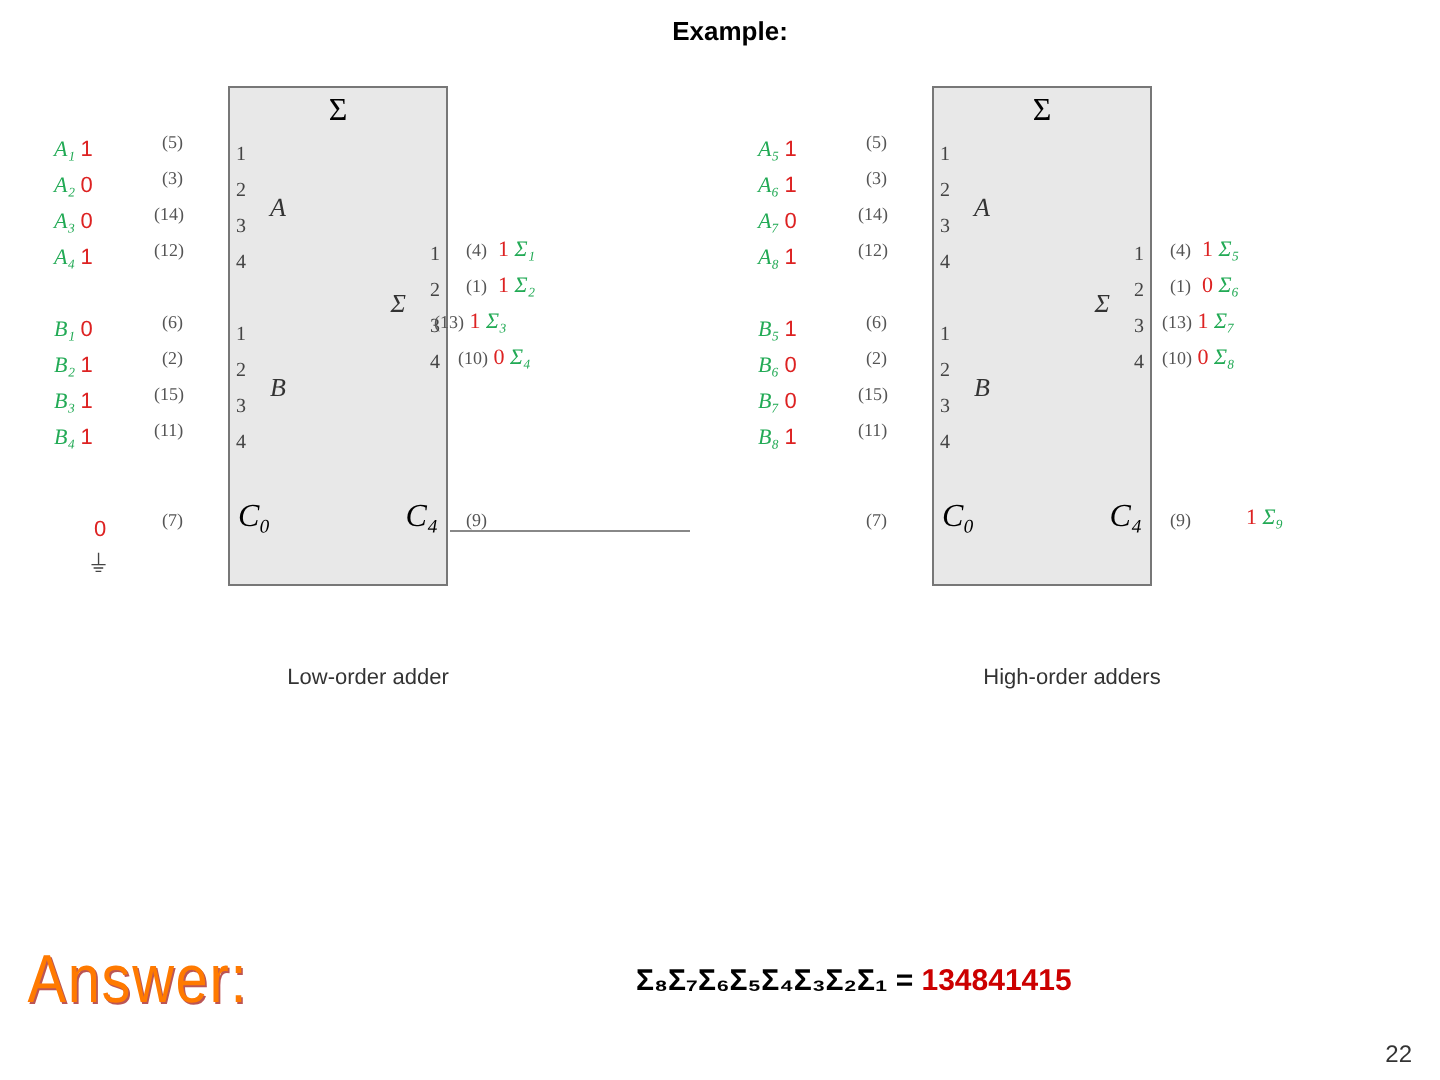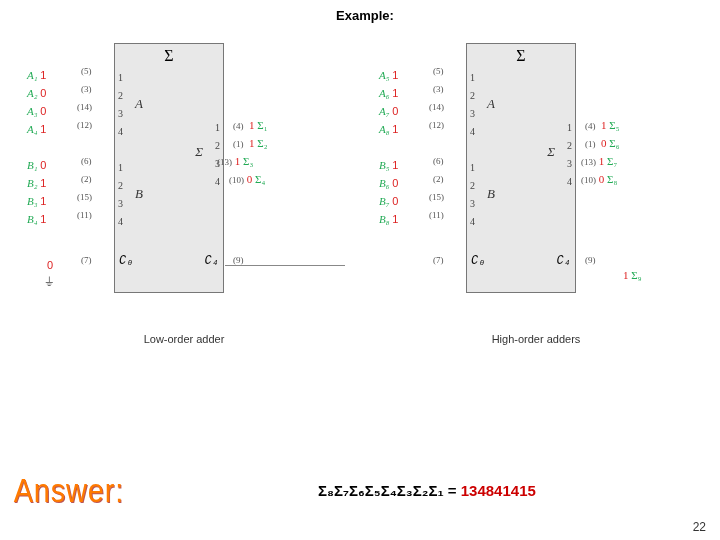--- a/index.html
+++ b/index.html
@@ -111,22 +111,22 @@
   .answer-text .bits { color: #c00; }
   .pagenum {
     position: absolute;
     bottom: 6px;
     right: 14px;
     font-size: 12px;
     color: #333;
   }
   .out-row { position: absolute; font-family:'Times New Roman',serif; font-size:11px; }
   .out-row .v { color:#d22; }
-  .out-row .l { color:#2a5; }
-  .c-label { position:absolute; font-family:Liberation Mono, monospace; font-style:italic; font-size:12px; }
+  .out-row .l { color:#2a5; font-style:italic; }
+  .c-label { position:absolute; font-family:Liberation Serif, serif; font-style:italic; font-size:16px; }
 </style>
 </head>
 <body>
 
 <div class="heading">
   <span class="title">Example:</span>
 </div>
 
 <div class="diagram-row">
 
@@ -222,21 +222,21 @@
     <div class="sig-label" style="top:162px;left:8px"><span>B₇</span> <span class="val">0</span></div>
     <div class="pin pinno" style="top:159px;left:58px">(15)</div>
     <div class="sig-label" style="top:180px;left:8px"><span>B₈</span> <span class="val">1</span></div>
     <div class="pin pinno" style="top:177px;left:58px">(11)</div>
     <div class="pin pinno" style="top:222px;left:62px">(7)</div>
     <div class="out-row" style="top:86px;left:214px"><span class="pinno">(4)</span>&nbsp;&nbsp;<span class="v">1</span>&nbsp;<span class="l">Σ₅</span></div>
     <div class="out-row" style="top:104px;left:214px"><span class="pinno">(1)</span>&nbsp;&nbsp;<span class="v">0</span>&nbsp;<span class="l">Σ₆</span></div>
     <div class="out-row" style="top:122px;left:210px"><span class="pinno">(13)</span>&nbsp;<span class="v">1</span>&nbsp;<span class="l">Σ₇</span></div>
     <div class="out-row" style="top:140px;left:210px"><span class="pinno">(10)</span>&nbsp;<span class="v">0</span>&nbsp;<span class="l">Σ₈</span></div>
     <div class="pin pinno" style="top:222px;left:214px">(9)</div>
-    <div class="out-row" style="top:236px;left:252px"><span class="v">1</span>&nbsp;<span class="l">Σ₉</span></div>
+    <div class="out-row" style="top:220px;left:252px"><span class="v">1</span>&nbsp;<span class="l">Σ₉</span></div>
     <div class="caption">High-order adders</div>
   </div>
 
 </div>
 
 <div class="answer-row">
   <div class="answer-art">Answer:</div>
   <div class="answer-text">
     <span>Σ₈Σ₇Σ₆Σ₅Σ₄Σ₃Σ₂Σ₁ = </span><span class="bits">134841415</span>
   </div>

